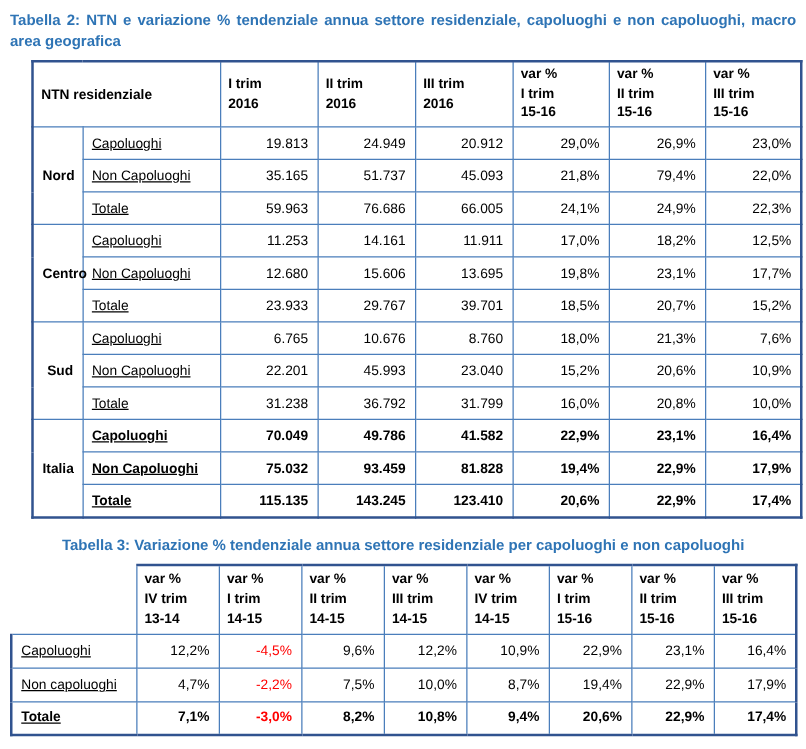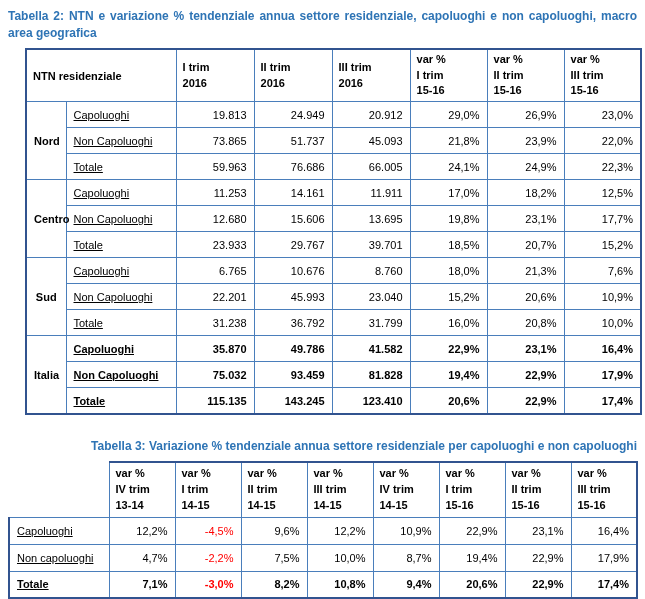--- a/index.html
+++ b/index.html
@@ -13,21 +13,21 @@
   .page { position: relative; width: 645px; height: 599px; background: #ffffff; }
 
   .title {
     color: #2E74B5;
     font-weight: bold;
     font-size: 12px;
     line-height: 1.4;
     margin: 0;
   }
   .t2title { padding: 8px 8px 0 8px; text-align: justify; }
-  .t3title { padding: 23px 8px 0 8px; text-align: right; }
+  .t3title { padding: 13px 8px 0 8px; text-align: center; }
 
   table { border-collapse: collapse; table-layout: fixed; }
 
   
   .t2 {
     margin: 6px 0 0 25px;
     width: 615px;
     border: 2px solid #31538F;
   }
   .t2 th, .t2 td { border: 1px solid #4A7EBB; font-size: 11px; }
@@ -35,21 +35,21 @@
     font-weight: bold;
     text-align: left;
     vertical-align: middle;
     padding: 2px 6px;
   }
   .corner2 { font-size: 12px; padding-left: 6px; }
   .hline { line-height: 1.45; white-space: nowrap; }
   .t2 td { height: 26px; padding: 2px 7px; }
   .region {
     font-weight: bold;
-    text-align: center;
+    text-align: right;
     vertical-align: middle;
     padding: 2px 3px 2px 4px;
   }
   .cat { text-align: left; text-decoration: underline; }
   .num { text-align: right; }
   .bold, .bold td { font-weight: bold; }
   .neg { color: #FF0000; }
 
   
   .t3 { margin: 6px 0 0 8px; width: 630px; }
@@ -124,25 +124,25 @@
           <td class="cat">Capoluoghi</td>
           <td class="num">19.813</td>
           <td class="num">24.949</td>
           <td class="num">20.912</td>
           <td class="num">29,0%</td>
           <td class="num">26,9%</td>
           <td class="num">23,0%</td>
         </tr>
         <tr>
           <td class="cat">Non Capoluoghi</td>
-          <td class="num">73.865</td>
+          <td class="num">35.165</td>
           <td class="num">51.737</td>
           <td class="num">45.093</td>
           <td class="num">21,8%</td>
-          <td class="num">23,9%</td>
+          <td class="num">79,4%</td>
           <td class="num">22,0%</td>
         </tr>
         <tr>
           <td class="cat">Totale</td>
           <td class="num">59.963</td>
           <td class="num">76.686</td>
           <td class="num">66.005</td>
           <td class="num">24,1%</td>
           <td class="num">24,9%</td>
           <td class="num">22,3%</td>
@@ -199,21 +199,21 @@
           <td class="num">31.238</td>
           <td class="num">36.792</td>
           <td class="num">31.799</td>
           <td class="num">16,0%</td>
           <td class="num">20,8%</td>
           <td class="num">10,0%</td>
         </tr>
         <tr class="bold">
           <td class="region" rowspan="3">Italia</td>
           <td class="cat">Capoluoghi</td>
-          <td class="num">35.870</td>
+          <td class="num">70.049</td>
           <td class="num">49.786</td>
           <td class="num">41.582</td>
           <td class="num">22,9%</td>
           <td class="num">23,1%</td>
           <td class="num">16,4%</td>
         </tr>
         <tr class="bold">
           <td class="cat">Non Capoluoghi</td>
           <td class="num">75.032</td>
           <td class="num">93.459</td>

